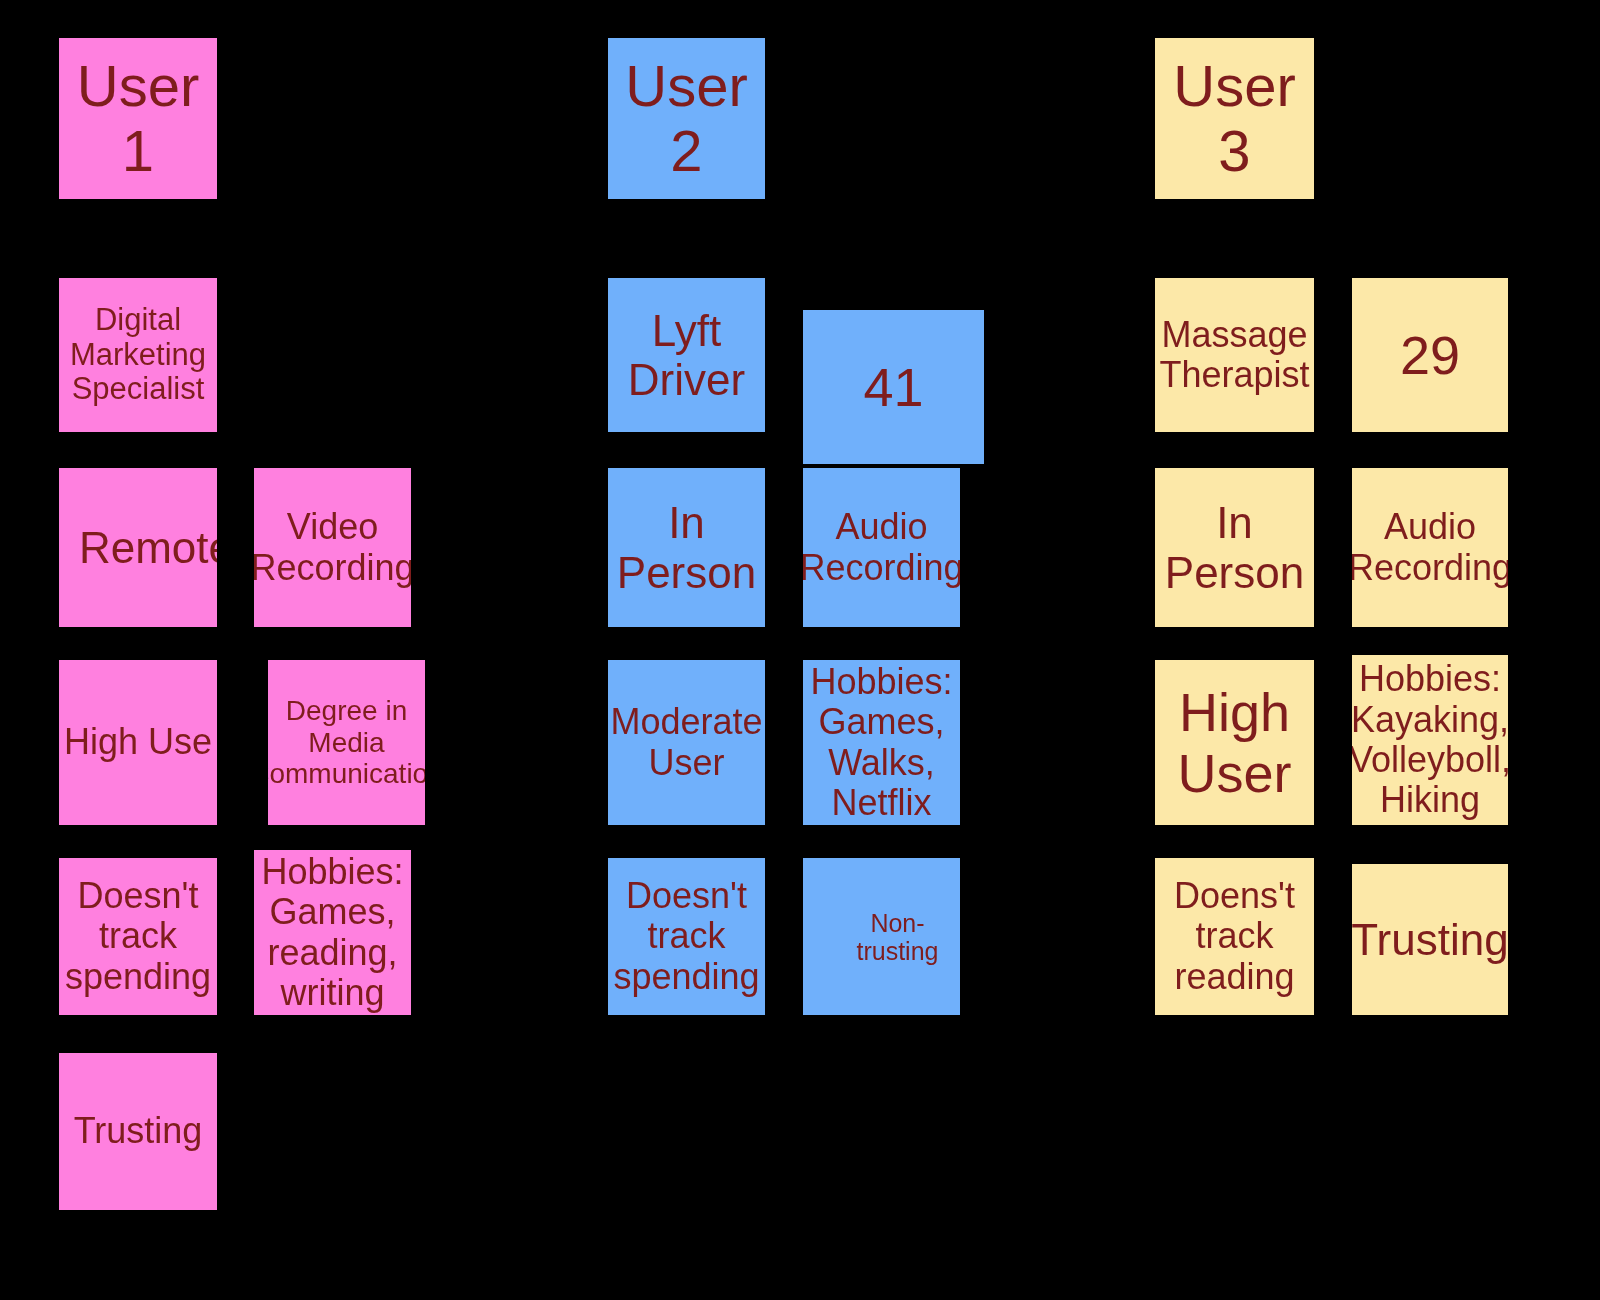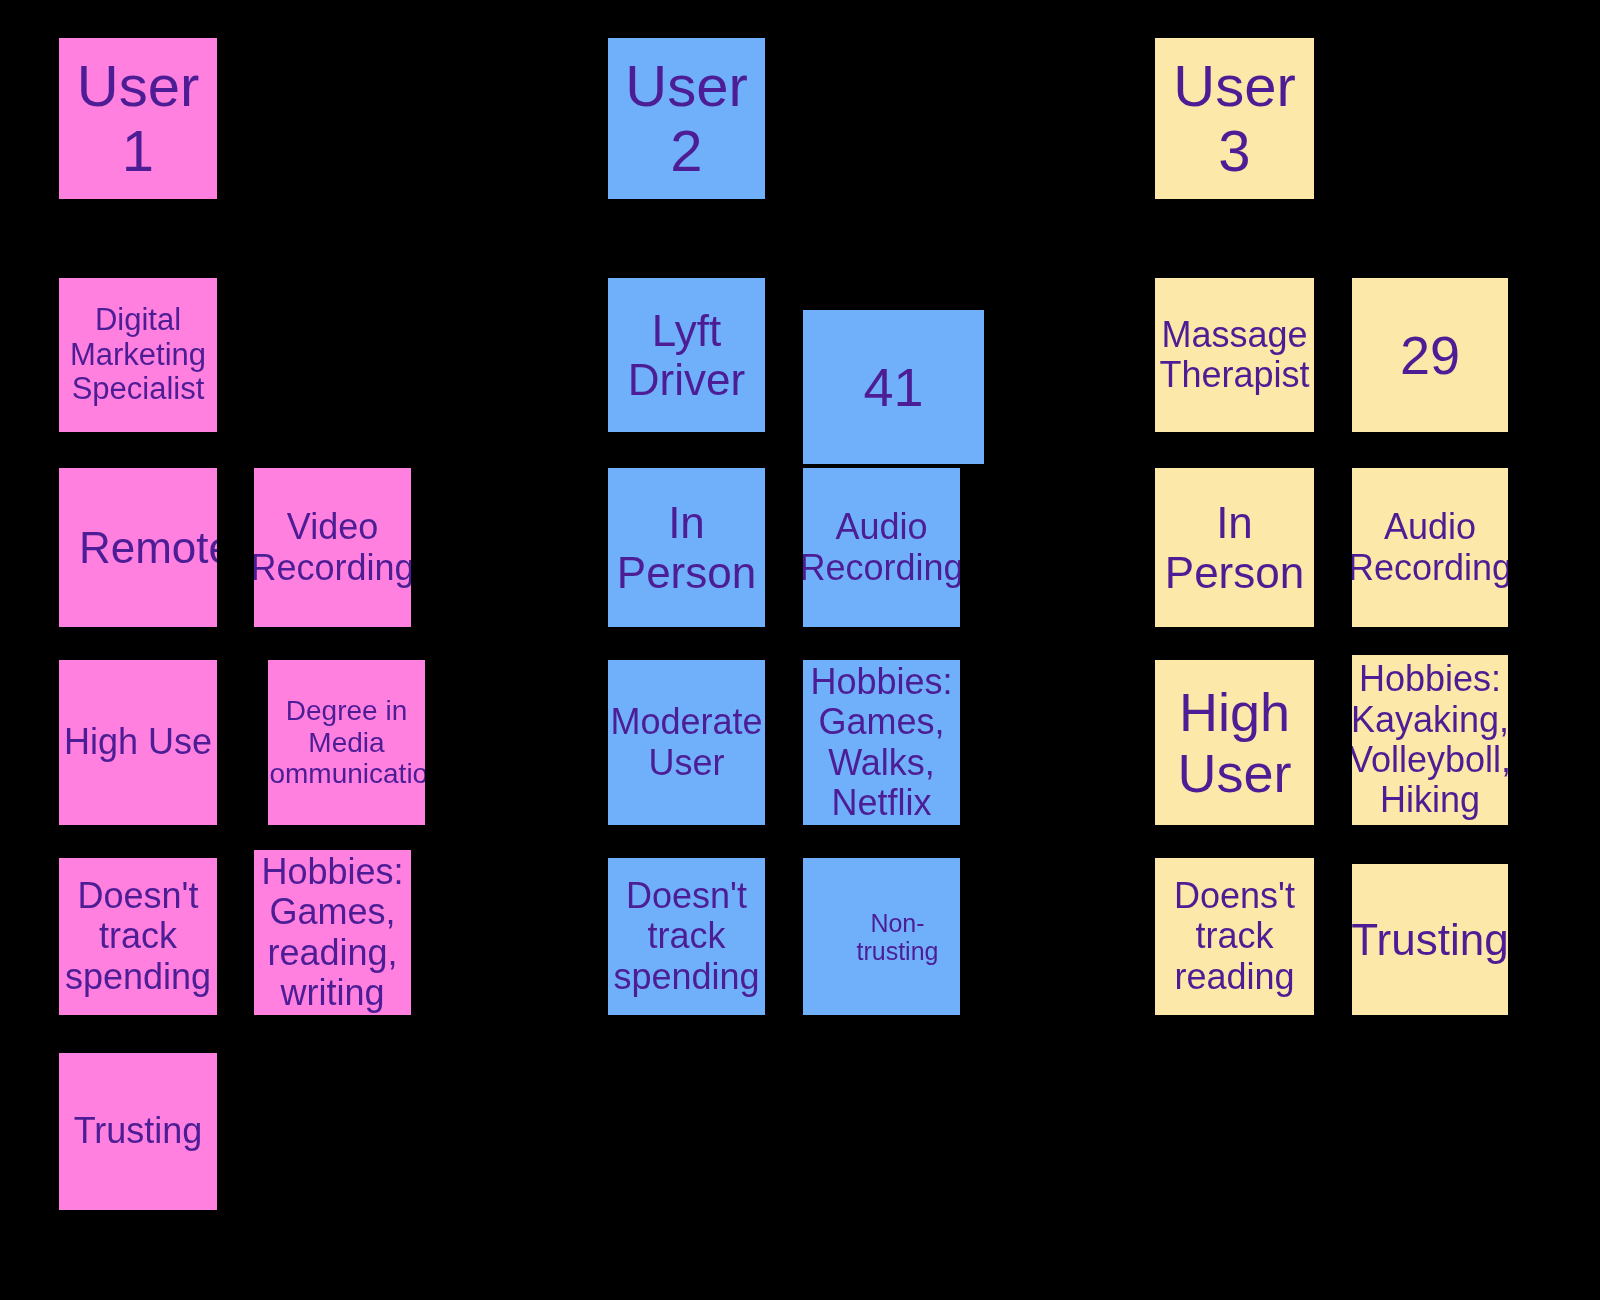--- a/index.html
+++ b/index.html
@@ -15,21 +15,21 @@
     overflow: hidden;
     font-family: "Liberation Sans", sans-serif;
   }
   .card {
     position: absolute;
     box-sizing: border-box;
     display: flex;
     align-items: center;
     justify-content: center;
     text-align: center;
-    color: #4c1d95;
+    color: #7f1d1d;
     line-height: 1.12;
     padding: 2px 4px;
     white-space: pre-line;
     overflow: hidden;
   }
   .c-pink   { background: #FF80DF; }
   .c-blue   { background: #70B0FB; }
   .c-yellow { background: #FCE8A8; }
 
   

